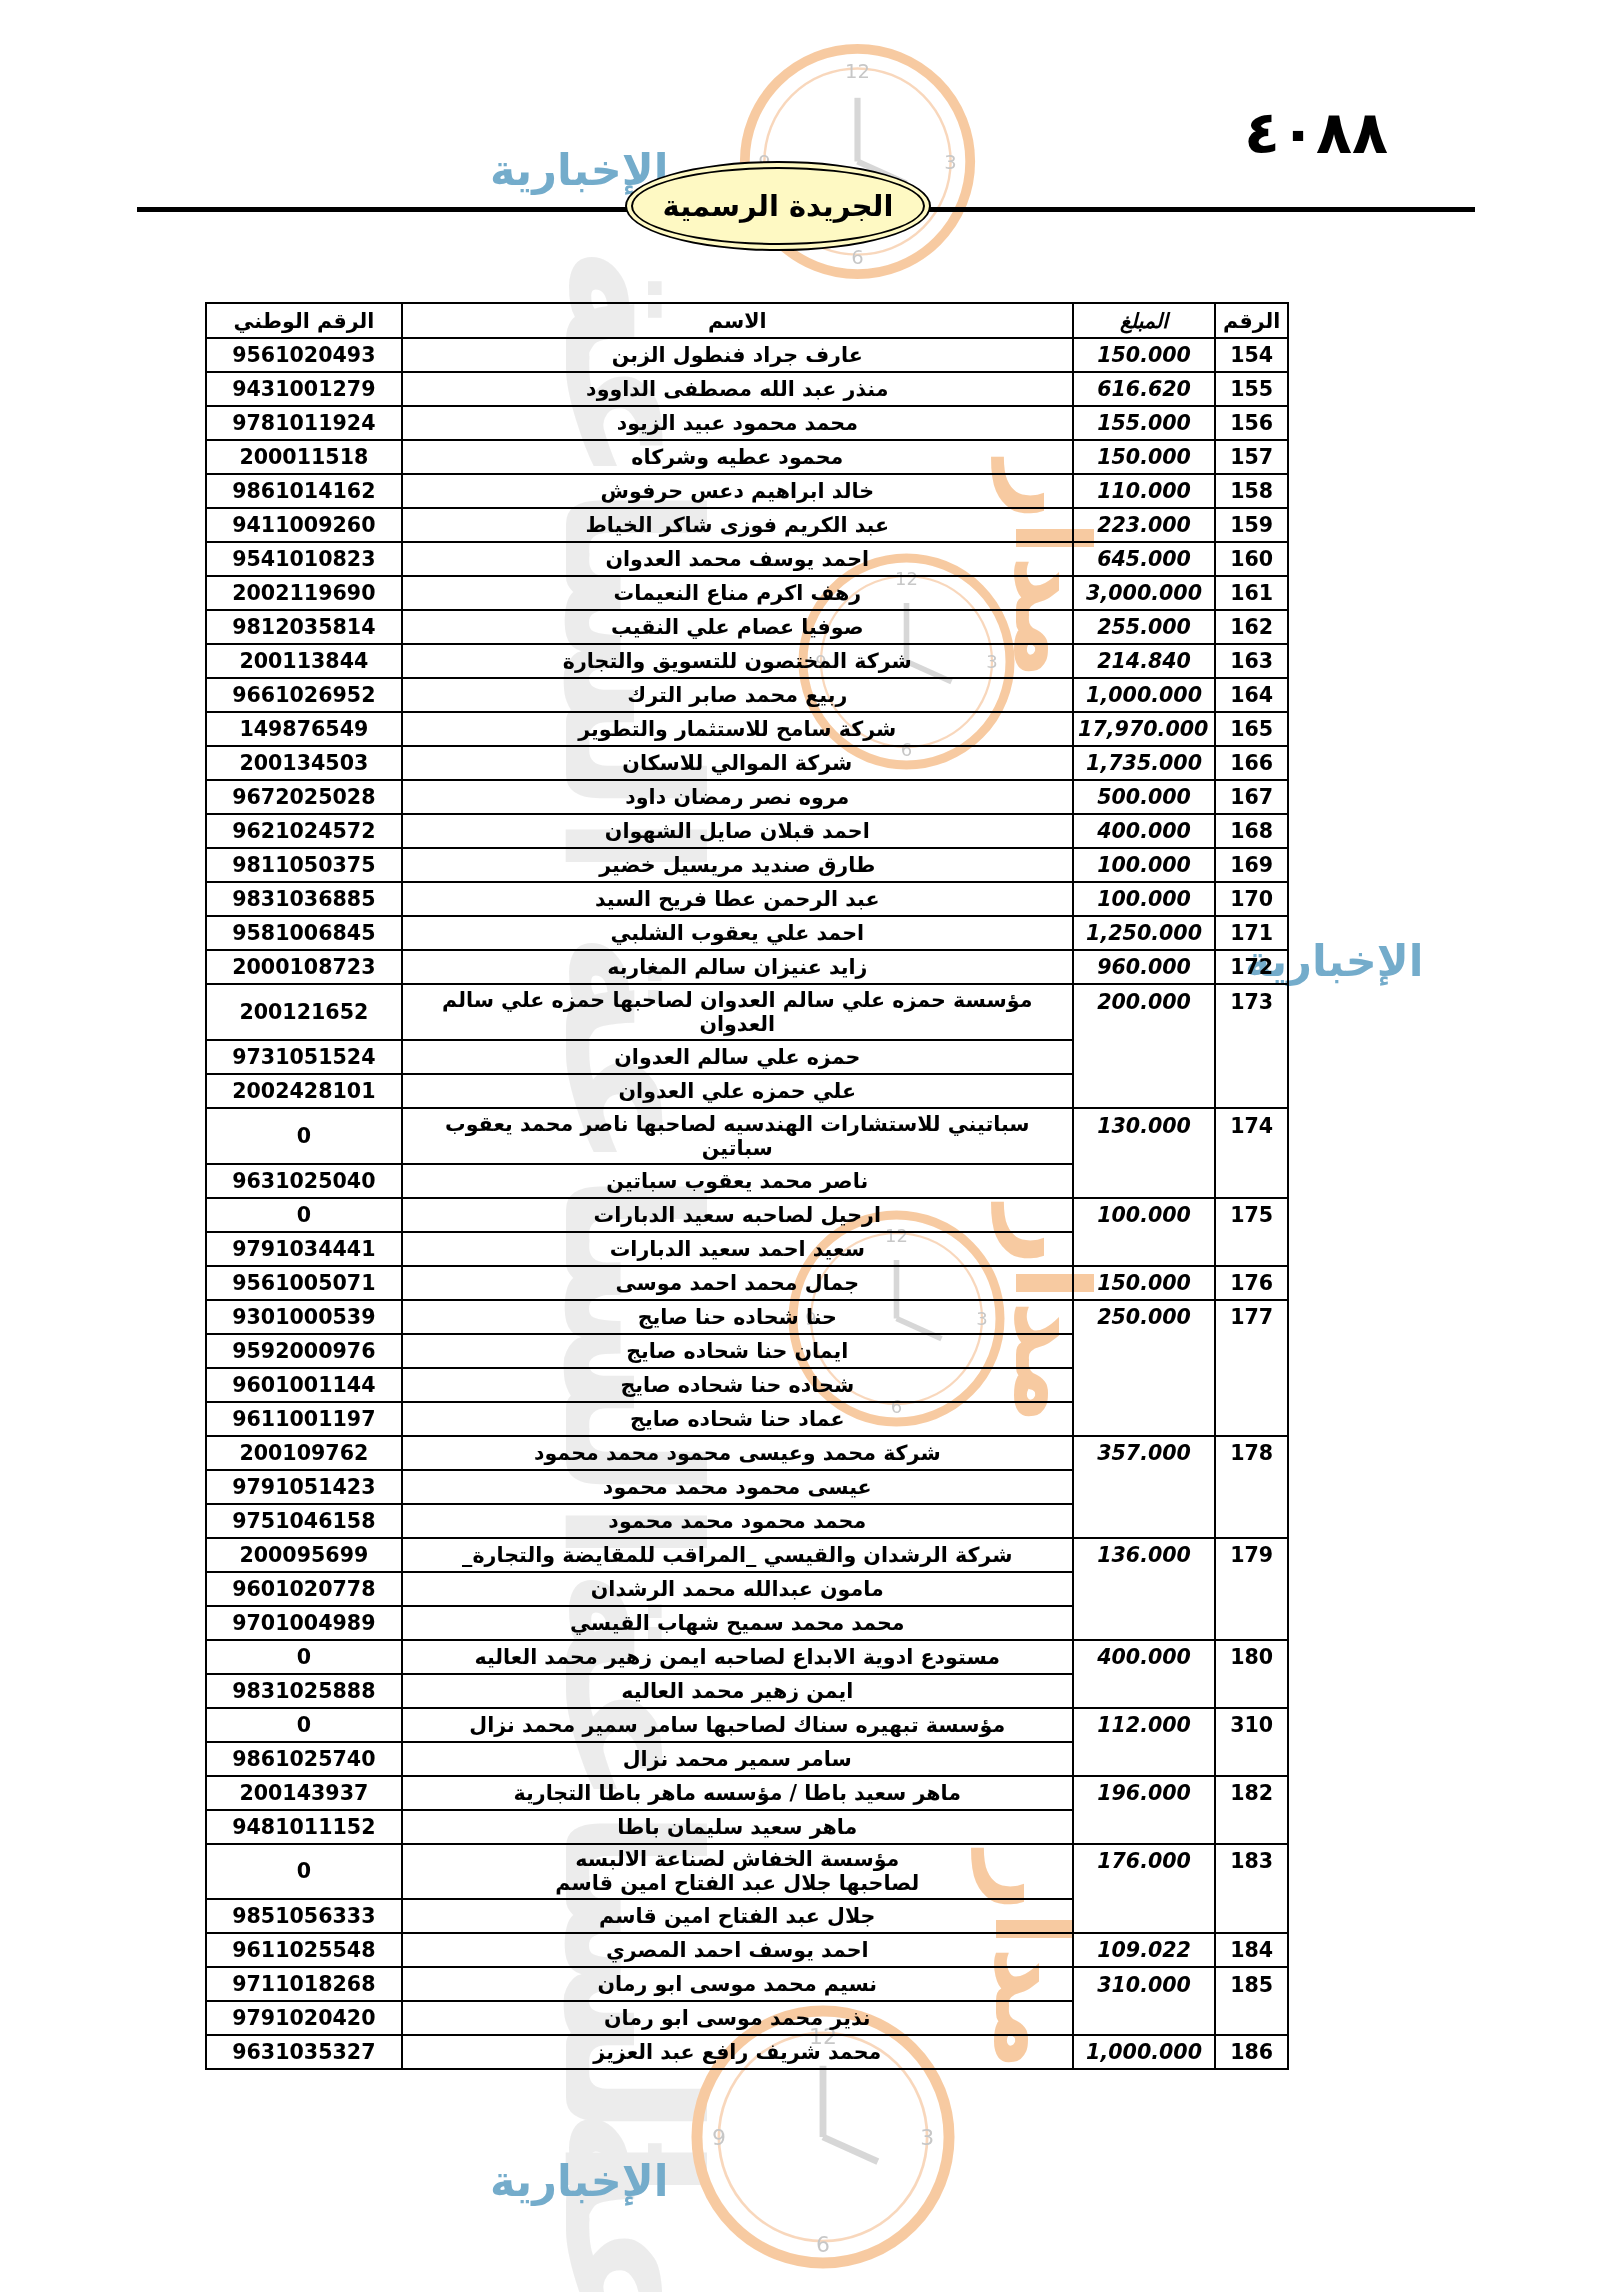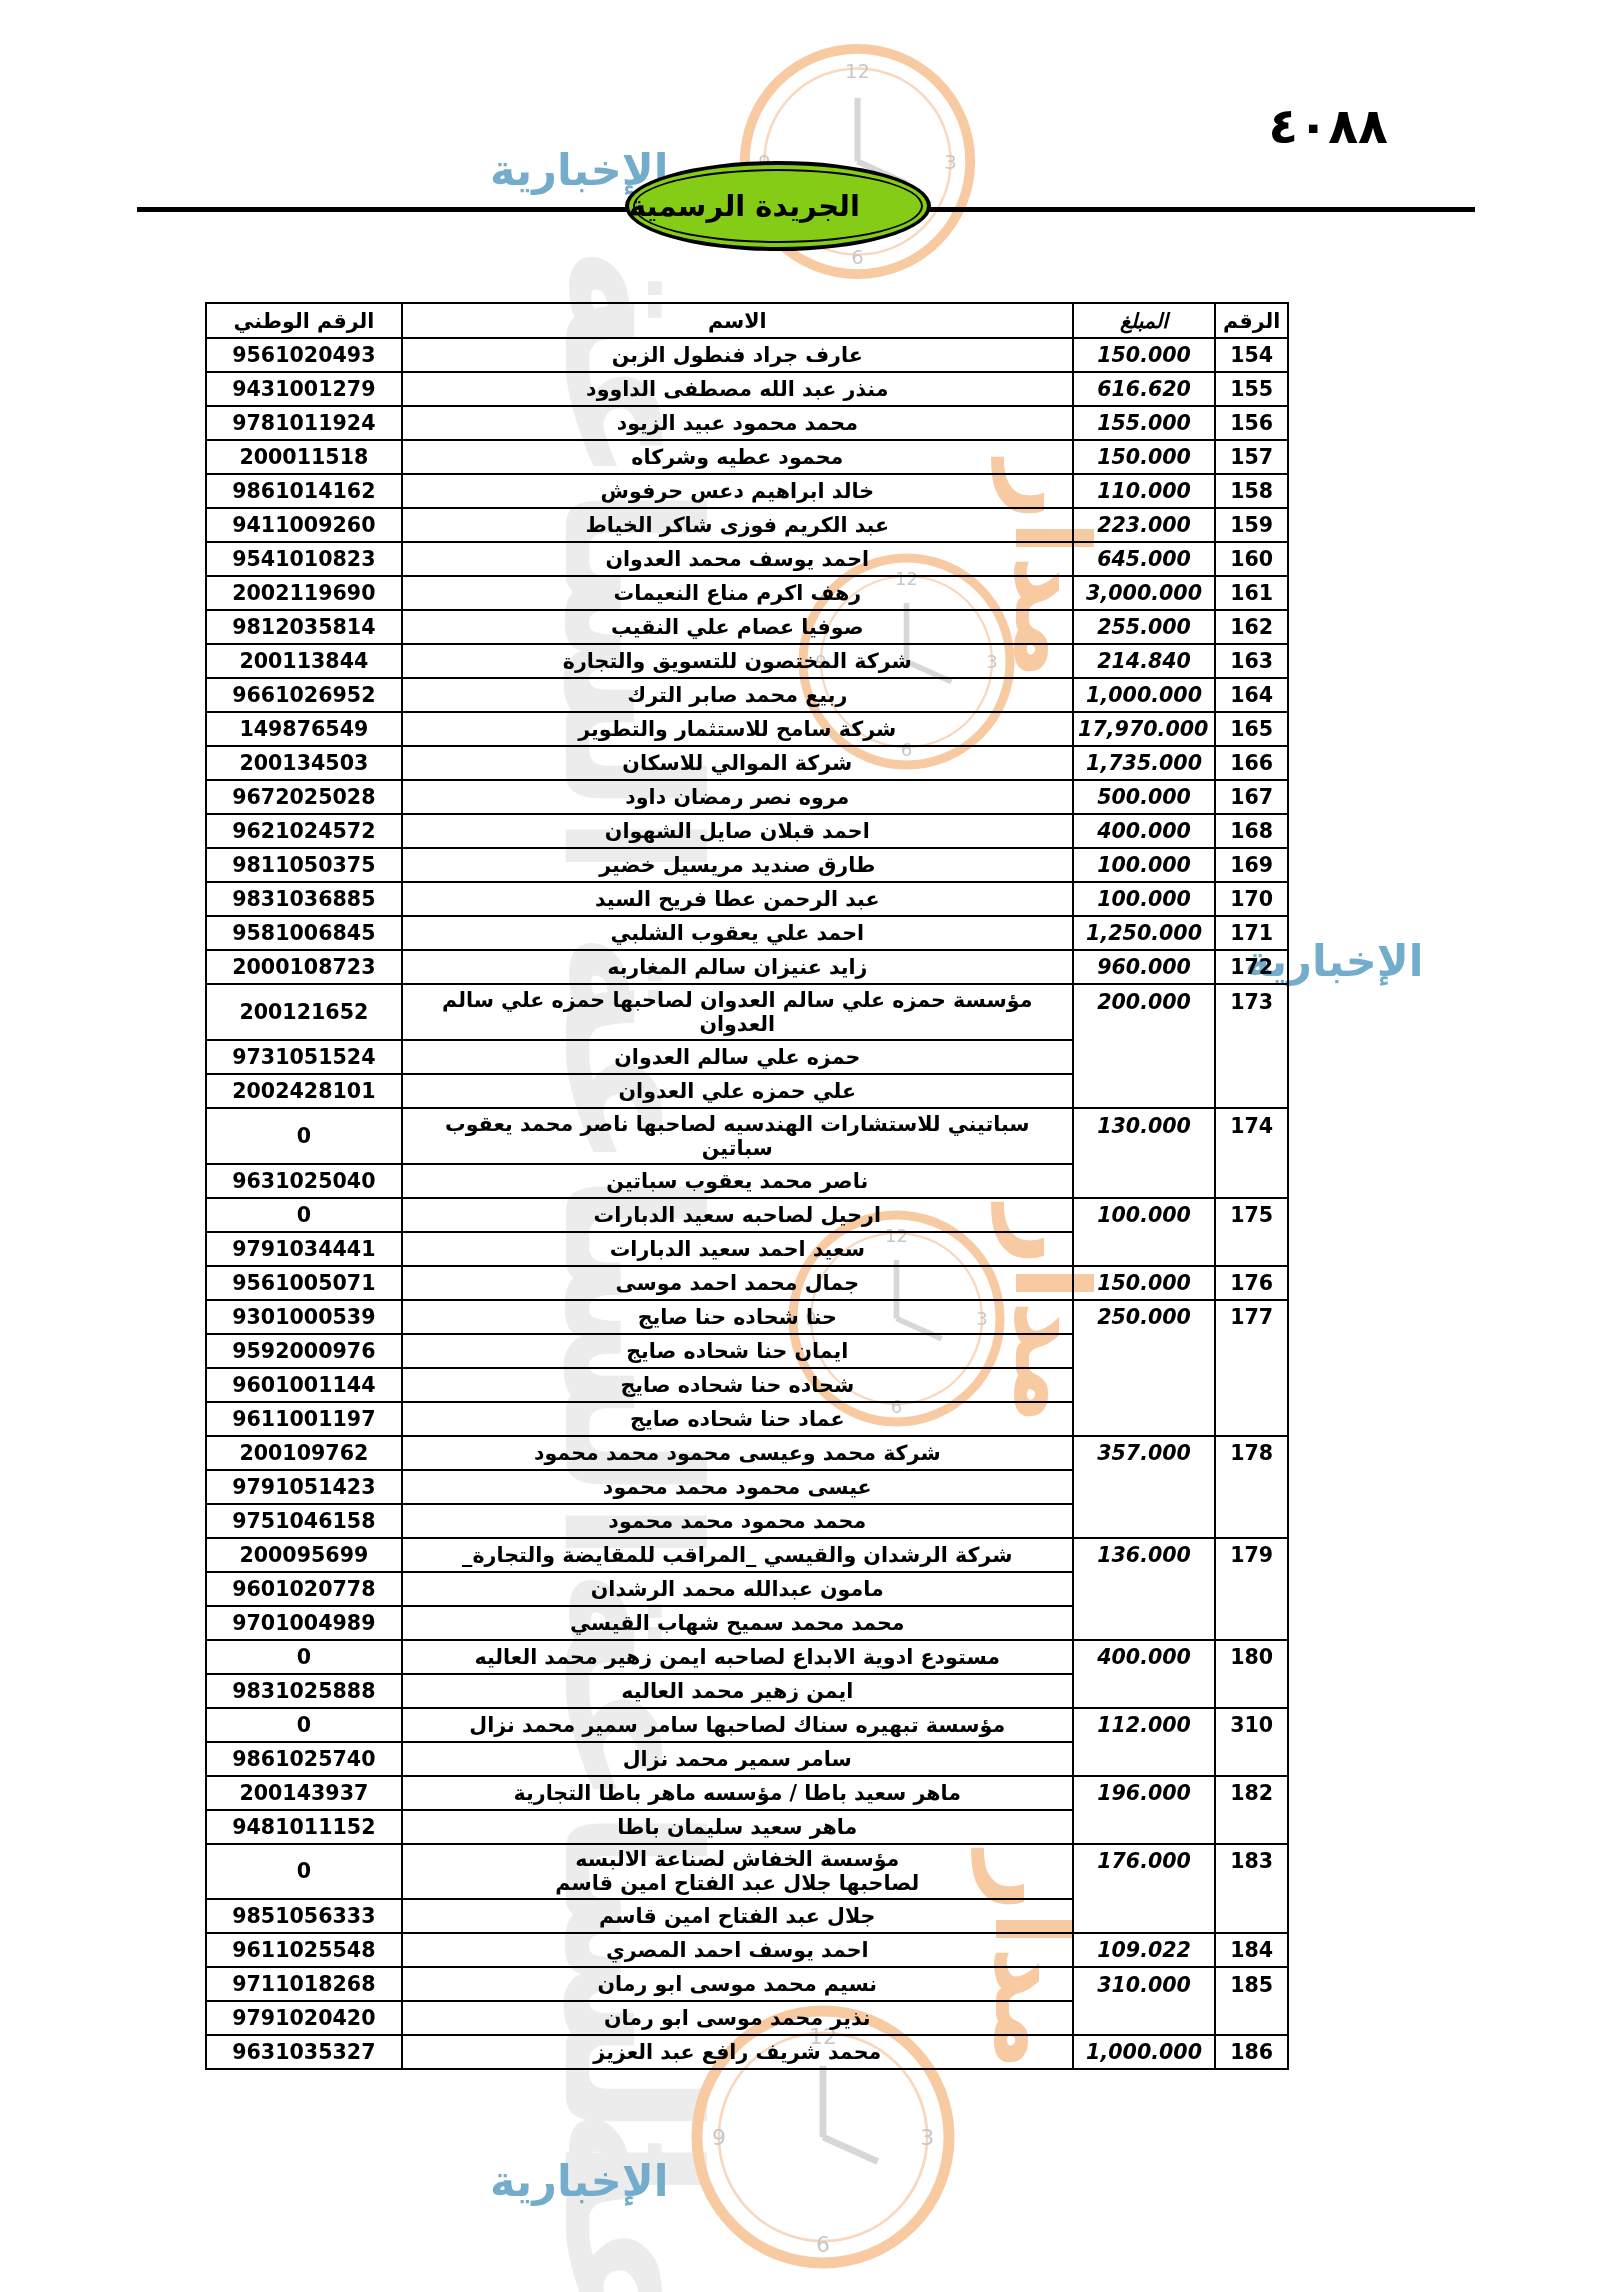--- a/index.html
+++ b/index.html
@@ -43,39 +43,39 @@
     font-size:43px;
     font-weight:bold;
     color:#0369a1;
   }
   .wm-clock { position:absolute; }
 
   
   .page-number {
     position:absolute;
     top:98px; right:233px;
-    font-size:49px;
+    font-size:59px;
     font-weight:bold;
     z-index:2;
   }
   .header-rule {
     position:absolute;
     top:207px; left:137px;
     width:1338px; height:4.9px;
     background:#000;
     z-index:1;
   }
   .title-oval {
     position:absolute;
     top:161px; left:625px;
     width:306px; height:90px;
-    background:#84cc16;
-    border:4px solid #000000;
+    background:#fef9c3;
+    border:2px solid #000000;
     border-radius:50%;
-    display:flex; align-items:center; justify-content:flex-end;
+    display:flex; align-items:center; justify-content:center;
     z-index:2;
   }
   .title-oval::before {
     content:"";
     position:absolute; inset:3.9px;
     border:2px solid #000;
     border-radius:50%;
   }
   .title-oval span {
     font-size:29px;

